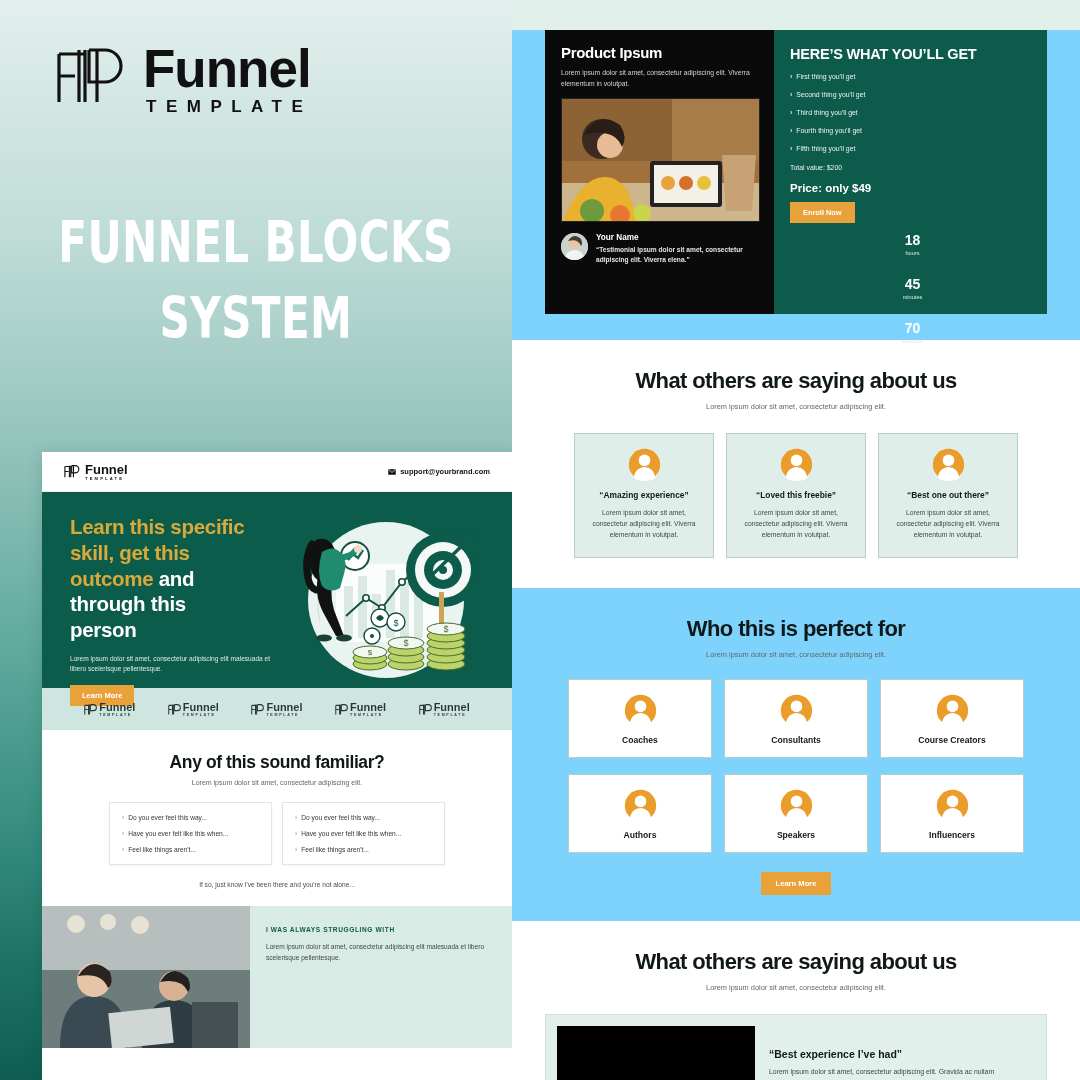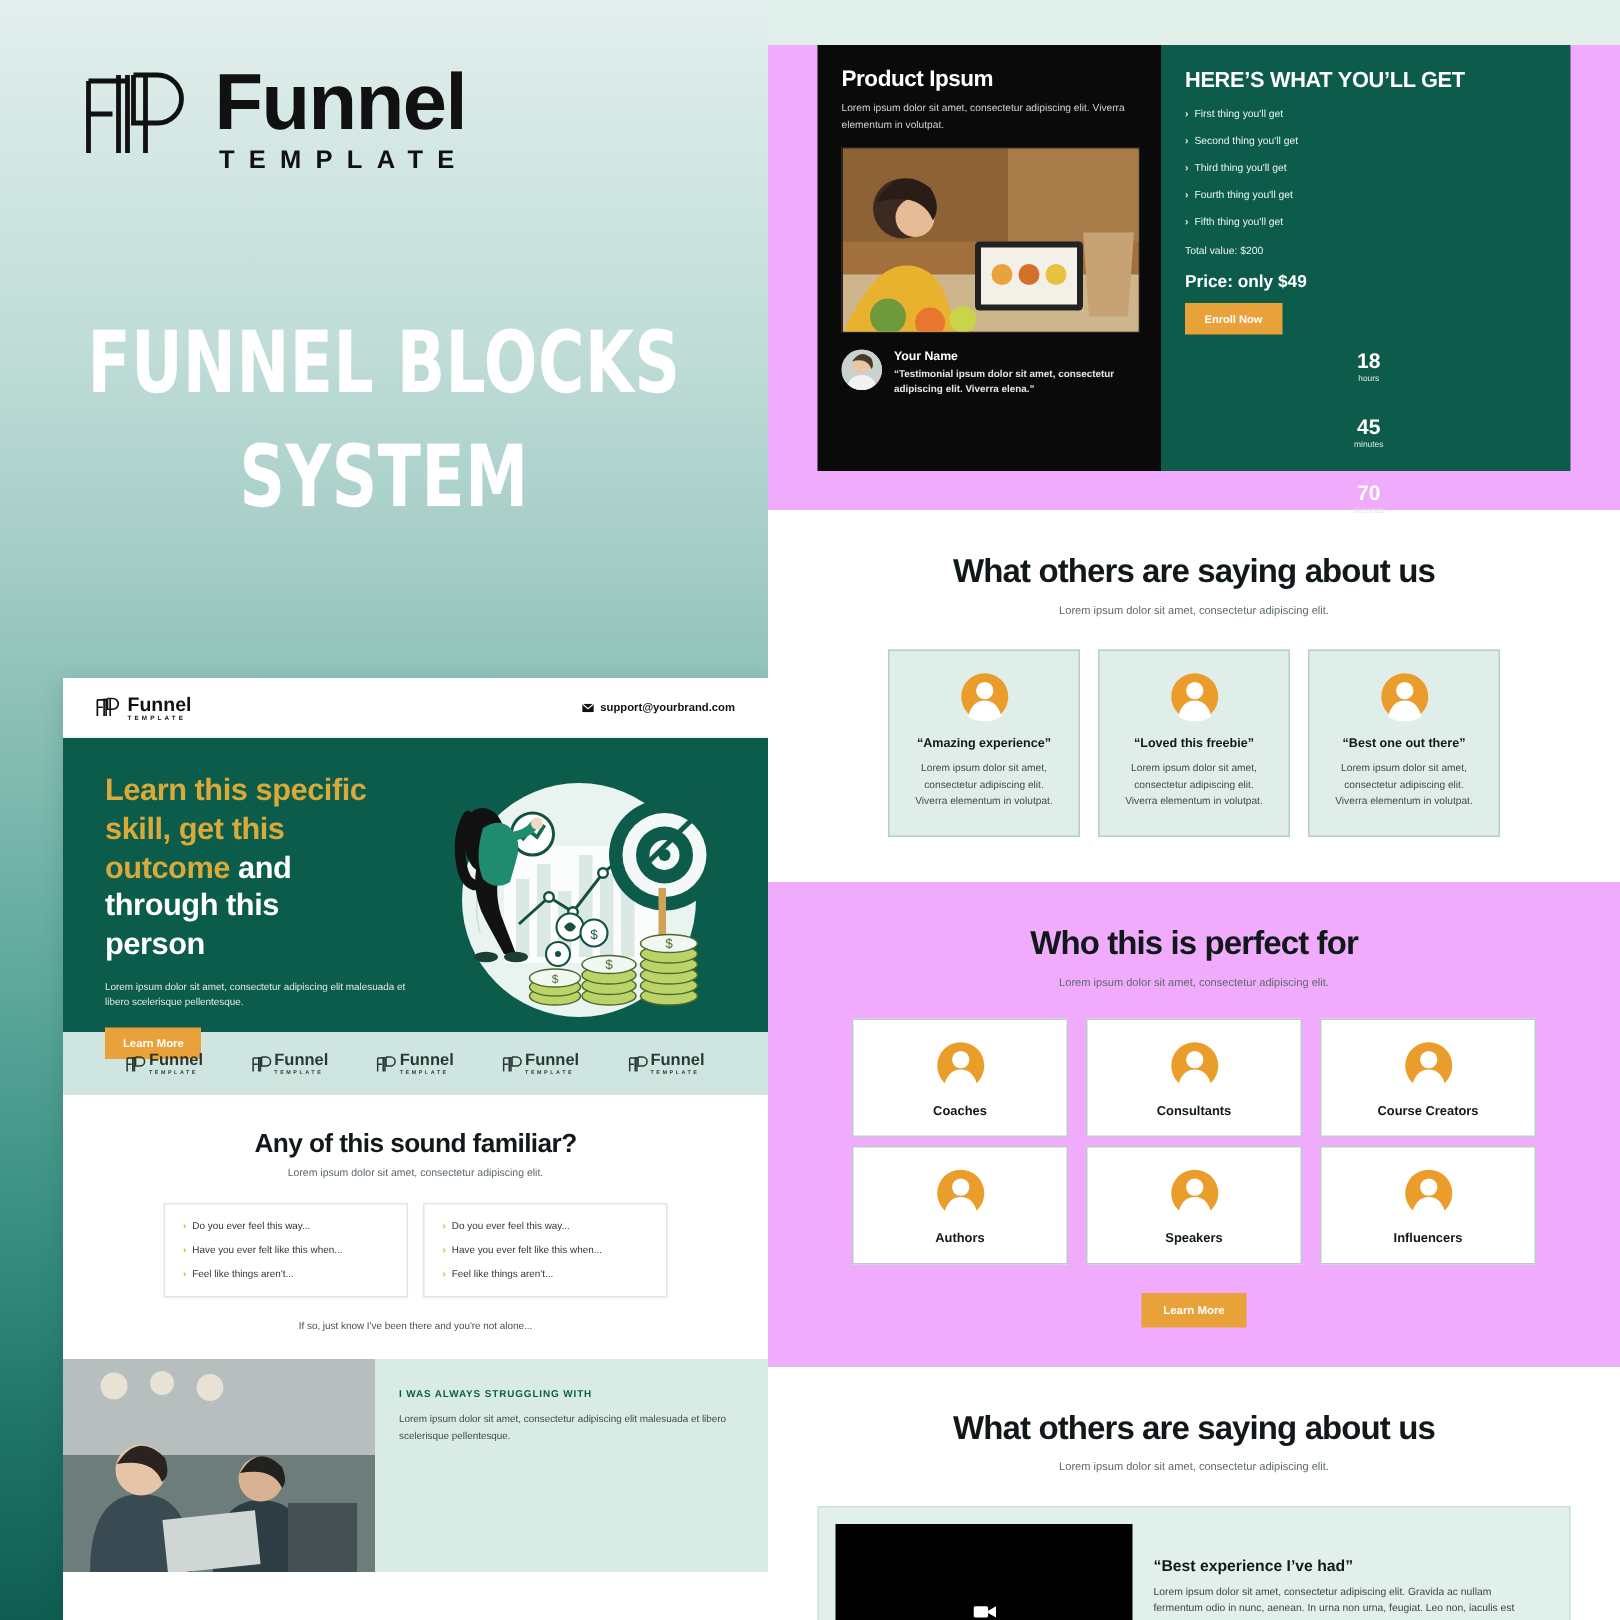--- a/index.html
+++ b/index.html
@@ -75,21 +75,21 @@
   .story-txt { flex:1; padding:20px 26px 0 16px; }
   .story-kicker { font-size:6.6px; font-weight:700; color:#0c5c4b; letter-spacing:0.6px; }
   .story-h { font-size:14.5px; font-weight:700; color:#10181a; line-height:1.26; margin-top:7px; letter-spacing:-0.3px;}
   .story-p { font-size:6.6px; color:#3e4b49; line-height:1.6; margin-top:9px; }
 
   
   .right-col { position:absolute; left:512px; top:0; width:568px; height:1080px; }
 
   .sec { width:100%; }
   .sec-white { background:#fff; }
-  .sec-mint  { background:#f0abfc; }
+  .sec-mint  { background:#7dd3fc; }
 
   .top-pad { height:30px; background:#e2f0ec; }
 
   
   .product { margin:0 33px; display:flex; height:284px; }
   .prod-left { width:229px; background:#0a0a0a; padding:14px 14px 0 16px; }
   .prod-title { font-size:15px; font-weight:700; color:#fff; letter-spacing:-0.3px;}
   .prod-p { font-size:6.8px; color:#d4d4d4; line-height:1.62; margin-top:6px; }
   .prod-img { margin-top:9px; height:124px; background:#8a5f32; position:relative; overflow:hidden;
      border:1px solid #222;}
@@ -111,21 +111,21 @@
   .t-num { font-size:14px; font-weight:700; color:#fff; }
   .t-lab { font-size:5.6px; color:#dbe8e4; margin-top:2px; }
 
   .pad-b { height:26px; }
 
   .sec-head { text-align:center; }
   .sec-h2 { font-size:22px; font-weight:700; color:#111819; letter-spacing:-0.6px; }
   .sec-sub { font-size:7.4px; color:#5d6a68; margin-top:8px; }
 
   .cards3 { display:flex; gap:12px; justify-content:center; margin-top:22px; }
-  .tcard { width:128px; background:#e0eeea; border:1px solid #b9cdc8; padding:14px 12px 16px;
+  .tcard { width:140px; background:#e0eeea; border:1px solid #b9cdc8; padding:14px 12px 16px;
      text-align:center; }
   .tq { font-size:8.4px; font-weight:700; color:#12191a; margin-top:9px; }
   .tp { font-size:6.8px; color:#3e4b49; line-height:1.65; margin-top:7px; }
 
   .avatar-ic { width:33px; height:33px; margin:0 auto; display:block; }
 
   .pcards { display:flex; gap:12px; justify-content:center; margin-top:20px; }
   .pcard { width:144px; background:#fff; border:1px solid #b9cdc8; padding:14px 10px 12px;
      text-align:center; }
   .pcard-lab { font-size:8.6px; font-weight:700; color:#12191a; margin-top:8px; }
@@ -548,21 +548,21 @@
       </div>
       <div class="pcard">
         <svg class="avatar-ic" viewBox="0 0 40 40">
           <circle cx="20" cy="20" r="19" fill="#eb9d2c"></circle>
             <circle cx="20" cy="15" r="7" fill="#fff"></circle>
           <path d="M6.5 36 q3.5 -13 13.5 -13 q10 0 13.5 13 q-6 4 -13.5 4 q-7.5 0 -13.5 -4z" fill="#fff"></path>
         </svg>
         <div class="pcard-lab">Course Creators</div>
       </div>
     </div>
-    <div class="pcards" style="margin-top:6px;">
+    <div class="pcards" style="margin-top:16px;">
       <div class="pcard">
         <svg class="avatar-ic" viewBox="0 0 40 40">
           <circle cx="20" cy="20" r="19" fill="#eb9d2c"></circle>
             <circle cx="20" cy="15" r="7" fill="#fff"></circle>
           <path d="M6.5 36 q3.5 -13 13.5 -13 q10 0 13.5 13 q-6 4 -13.5 4 q-7.5 0 -13.5 -4z" fill="#fff"></path>
         </svg>
         <div class="pcard-lab">Authors</div>
       </div>
       <div class="pcard">
         <svg class="avatar-ic" viewBox="0 0 40 40">

